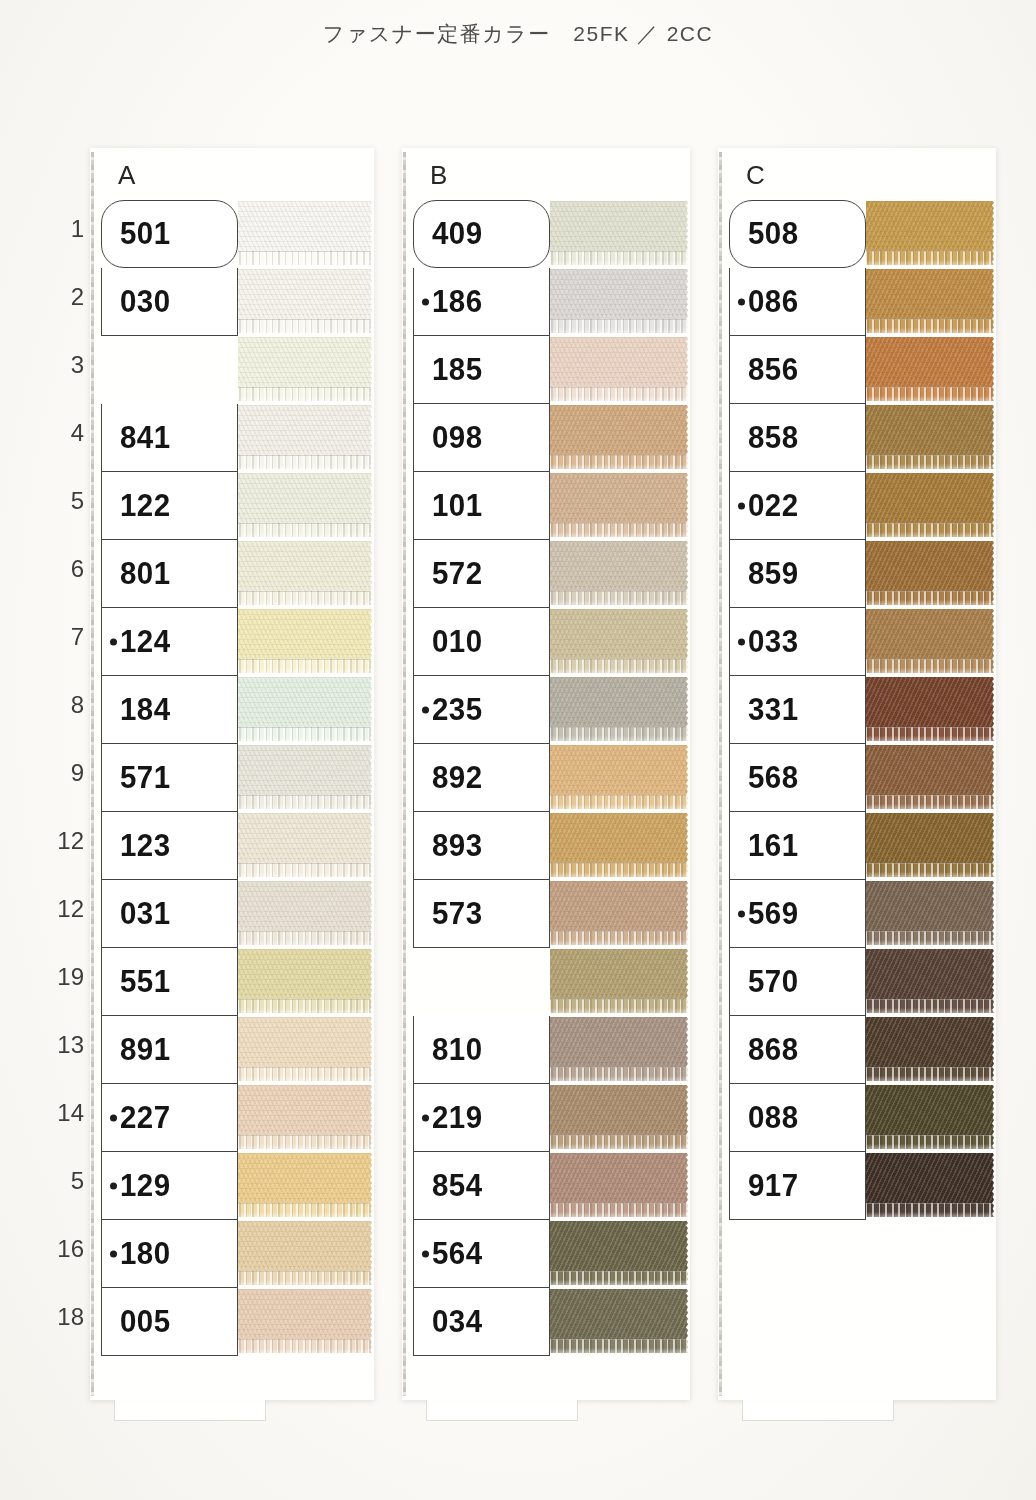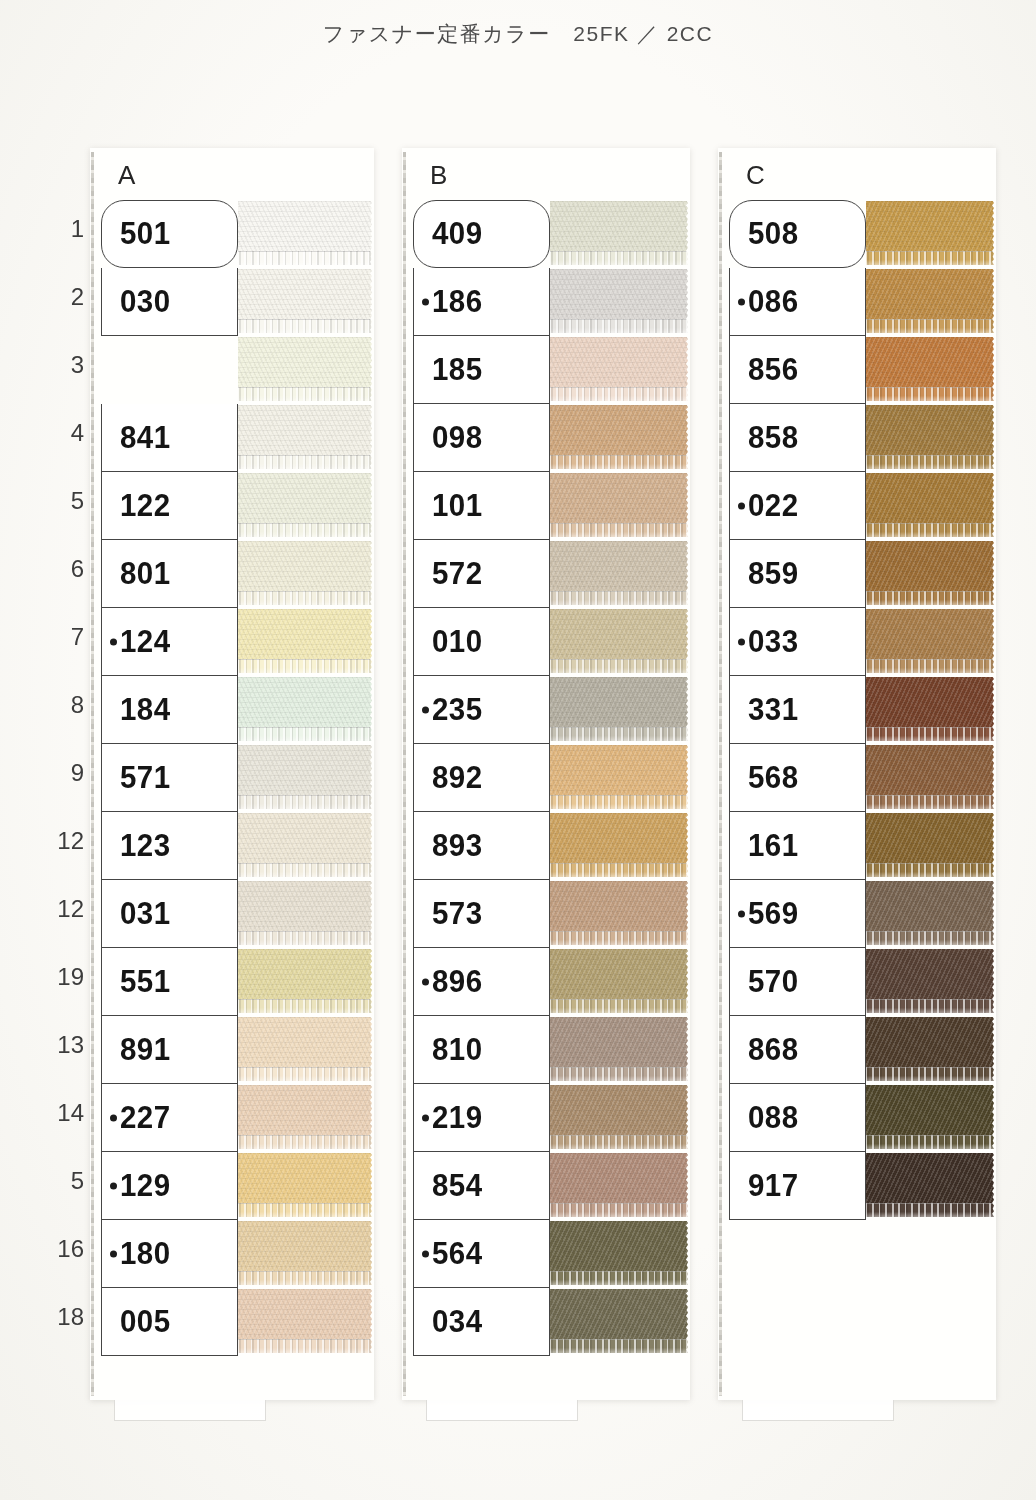--- a/index.html
+++ b/index.html
@@ -384,24 +384,20 @@
     <div class="code-box">
 
       <span class="code">573</span>
     </div>
     <div class="swatch">
       <div class="tape" style="background-color: rgb(194, 159, 129);"></div>
       <div class="coil" style="background-color: rgb(207, 177, 148);"></div>
     </div>
   </div>
         <div class="row has-dot">
-    <div class="code-box">
-      <span class="dot"></span>
-      <span class="code">896</span>
-    </div>
     <div class="swatch">
       <div class="tape" style="background-color: rgb(178, 160, 113);"></div>
       <div class="coil" style="background-color: rgb(193, 177, 134);"></div>
     </div>
   </div>
         <div class="row">
     <div class="code-box">
 
       <span class="code">810</span>
     </div>

